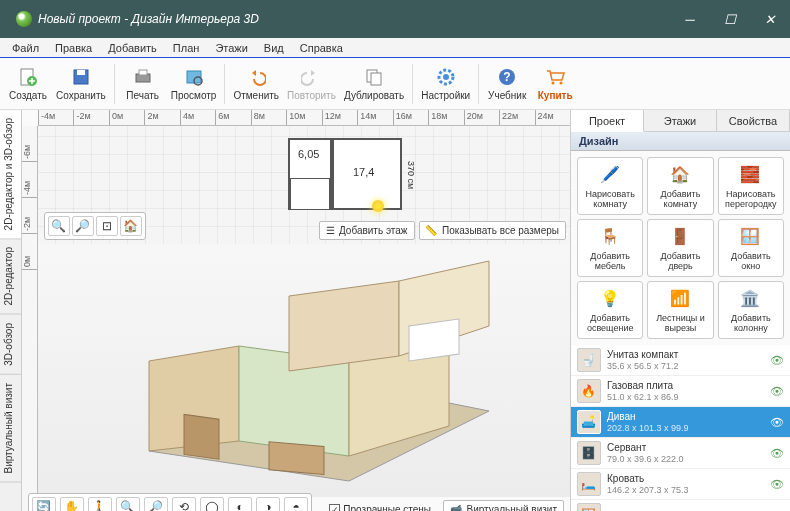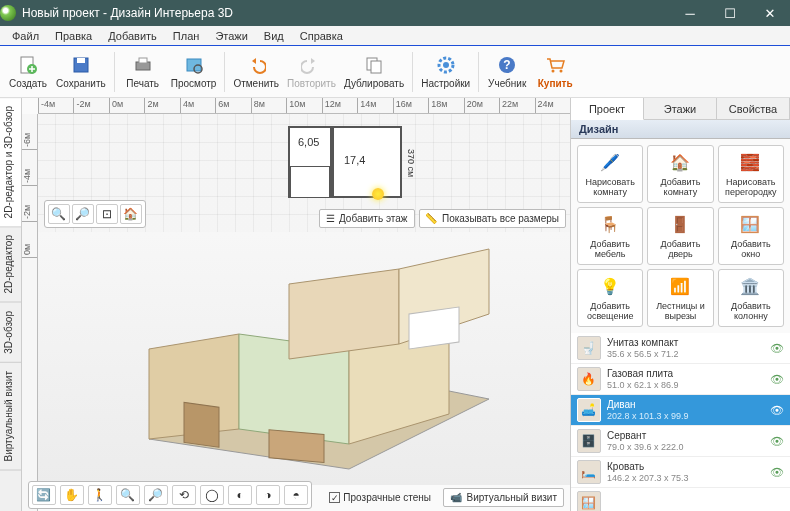--- a/index.html
+++ b/index.html
@@ -1,18 +1,18 @@
 <!DOCTYPE html>
 <html><head>
 <meta charset="utf-8">
 <style>
 * { box-sizing: border-box; margin: 0; padding: 0; font-family: "Segoe UI", Tahoma, sans-serif; }
 body { width: 790px; height: 511px; overflow: hidden; background: #fff; font-size: 11px; color: #333; }
 
-.titlebar { height: 26px; background: #3d5a5a; display: flex; align-items: center; padding-left: 0; color: #fff; }
+.titlebar { height: 38px; background: #3d5a5a; display: flex; align-items: center; padding-left: 16px; color: #fff; font-style: italic; }
 .titlebar .app-icon { width: 16px; height: 16px; background: radial-gradient(circle at 35% 35%, #fff 15%, #7ec850 30%, #4a8c2a 80%); border-radius: 50%; margin-right: 6px; }
 .titlebar .title { flex: 1; font-size: 12px; }
 .win-btns { display: flex; height: 100%; }
 .win-btn { width: 40px; height: 100%; display: flex; align-items: center; justify-content: center; color: #fff; font-size: 13px; }
 
 .menubar { height: 20px; background: #f4f4f4; border-bottom: 1px solid #1d4ed8; display: flex; align-items: center; padding-left: 4px; font-size: 11px; }
 .menubar span { padding: 2px 8px; cursor: default; }
 
 .toolbar { height: 52px; background: #fbfbfb; border-bottom: 1px solid #ddd; display: flex; align-items: center; padding: 2px 4px; gap: 0; }
 .tb-sep { width: 1px; height: 40px; background: #ddd; margin: 0 4px; }
@@ -224,21 +224,21 @@
         <div>-4м</div>
         <div>-2м</div>
         <div>0м</div>
     </div>
 
     <div class="plan2d">
       <div class="fp-room" style="left:250px;top:12px;width:44px;height:72px"></div>
       <div class="fp-room" style="left:294px;top:12px;width:70px;height:72px"></div>
       <div class="fp-room" style="left:252px;top:52px;width:40px;height:32px;border-width:1px"></div>
       <div class="fp-label" style="left:260px;top:22px">6,05</div>
-      <div class="fp-label" style="left:306px;top:40px">17,4</div>
+      <div class="fp-label" style="left:315px;top:40px">17,4</div>
       <div class="fp-label" style="left:368px;top:35px;writing-mode:vertical-rl;font-size:9px">370 см</div>
       <div style="position:absolute;left:334px;top:74px;width:12px;height:12px;border-radius:50%;background:radial-gradient(#ffeb3b,#fbc02d);box-shadow:0 0 6px #ffeb3b"></div>
 
       <div class="zoom-ctrl">
         <div>🔍</div>
         <div>🔎</div>
         <div>⊡</div>
         <div>🏠</div>
       </div>
       <div class="floor-ctrl">

